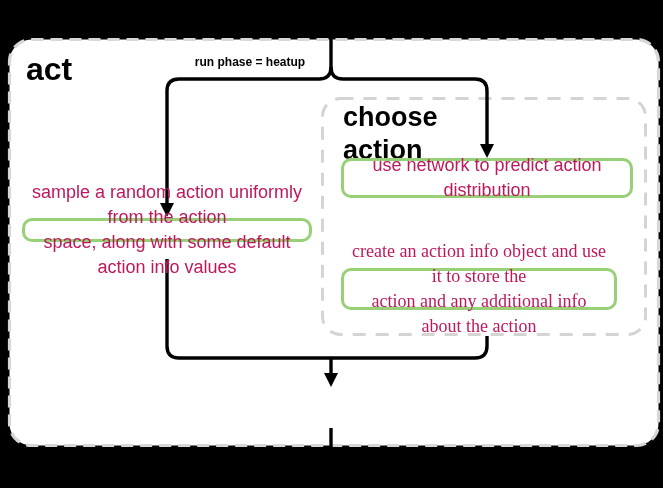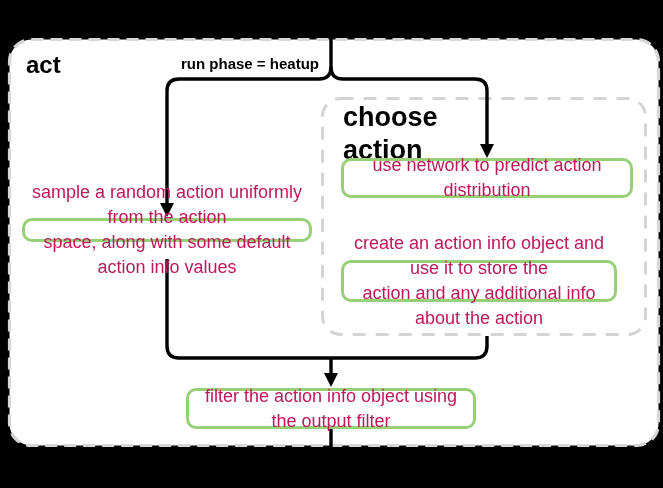--- a/index.html
+++ b/index.html
@@ -19,38 +19,38 @@
   }
   .canvas > svg {
     position: absolute;
     left: 0;
     top: 0;
   }
   .act-title {
     position: absolute;
     left: 26px;
     top: 51px;
-    font-size: 24px;
+    font-size: 32px;
     font-weight: bold;
     color: #000;
   }
   .group-title {
     position: absolute;
     left: 343px;
     top: 101px;
     font-size: 27px;
     font-weight: bold;
     line-height: 1.22;
     color: #000;
     white-space: pre-line;
   }
   .edge-label {
     position: absolute;
     transform: translateX(-50%);
-    font-size: 15px;
+    font-size: 12px;
     font-weight: bold;
     color: #000;
     white-space: nowrap;
   }
   #label-heatup   { left: 250px; top: 55px; }
   #label-training { left: 416px; top: 56px; }
   .node {
     position: absolute;
     box-sizing: border-box;
     background: #ffffff;
@@ -62,21 +62,21 @@
     text-align: center;
     font-size: 18px;
     line-height: 1.38;
     color: #be185d;
     white-space: pre-line;
     padding: 2px 6px;
   }
   #node-sample  { left: 22px;  top: 218px; width: 290px; height: 24px; }
   #node-predict { left: 341px; top: 158px; width: 292px; height: 40px; }
   #node-explore { left: 341px; top: 217px; width: 292px; height: 42px; }
-  #node-create  { left: 341px; top: 260px; width: 276px; height: 42px; }
+  #node-create  { left: 341px; top: 268px; width: 276px; height: 42px; font-family: Liberation Serif, serif; }
   #node-filter  { left: 186px; top: 388px; width: 290px; height: 41px; }
 </style>
 </head>
 <body>
 
 <div class="canvas">
 
   <svg width="663" height="488" viewBox="0 0 663 488">
 
     <rect x="9.5" y="39.5" width="649" height="406" rx="22" ry="22" fill="#ffffff" stroke="#d7d7d7" stroke-width="3.2" stroke-dasharray="12 7"></rect>
@@ -111,15 +111,14 @@
 
   <div id="node-sample" class="node">sample a random action uniformly from the action
 space, along with some default action info values</div>
 
   <div id="node-predict" class="node">use network to predict action distribution</div>
 
 
   <div id="node-create" class="node">create an action info object and use it to store the
 action and any additional info about the action</div>
 
-  <div id="node-filter" class="node">filter the action info object using the output filter</div>
 
 </div>
 
 </body></html>

